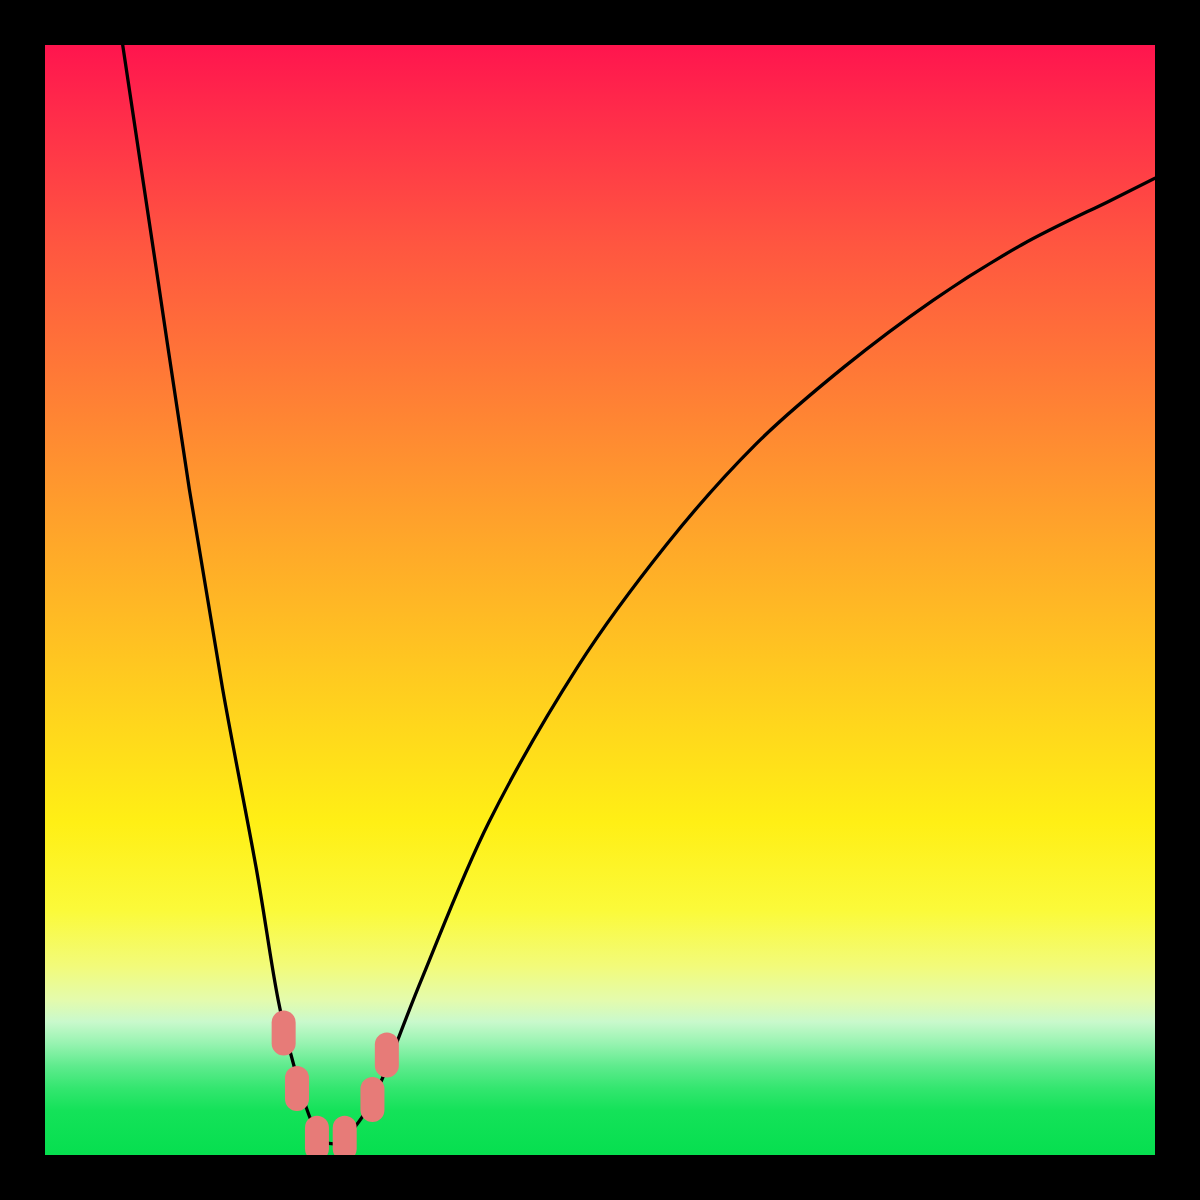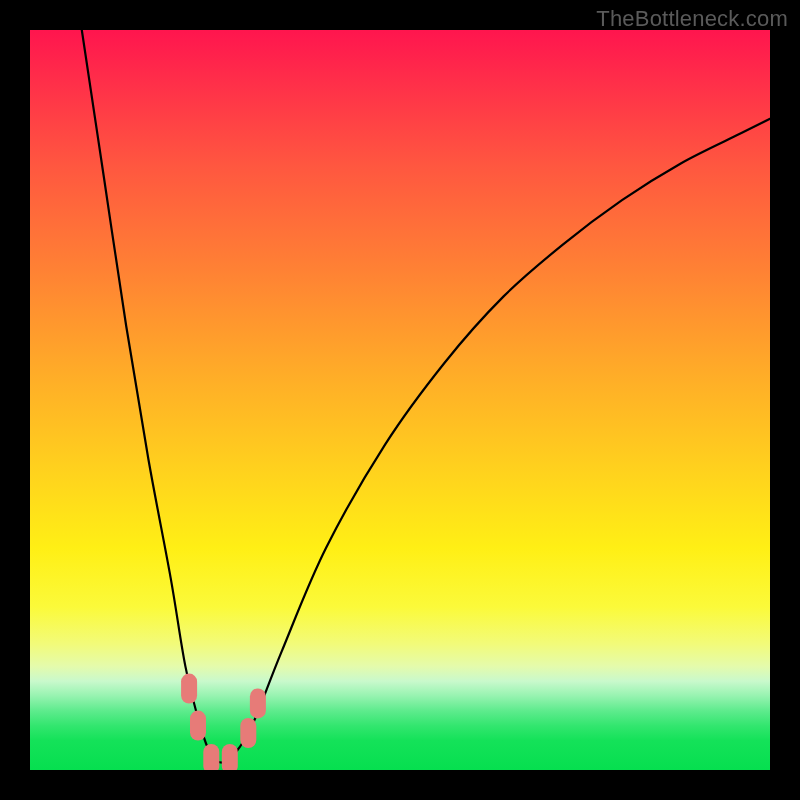--- a/index.html
+++ b/index.html
@@ -58,21 +58,20 @@
     left: 0;
     top: 0;
     width: 740px;
     height: 740px;
   }
 </style>
 </head>
 <body>
 
 <div class="frame">
-  <div class="watermark">TheBottleneck.com</div>
   <div class="plot">
     <svg class="curve" viewBox="0 0 740 740" preserveAspectRatio="none">
       <path id="curve-path" fill="none" stroke-width="2.2" stroke-linecap="round" stroke-linejoin="round" d="M 51.8 0.0 C 55.5 24.7, 66.6 98.7, 74.0 148.0 C 81.4 197.3, 88.8 249.1, 96.2 296.0 C 103.6 342.9, 111.0 387.3, 118.4 429.2 C 125.8 471.1, 134.4 513.1, 140.6 547.6 C 146.8 582.1, 150.5 611.7, 155.4 636.4 C 160.3 661.1, 165.9 680.8, 170.2 695.6 C 174.5 710.4, 177.6 719.0, 181.3 725.2 C 185.0 731.4, 188.7 732.6, 192.4 732.6 C 196.1 732.6, 198.6 731.4, 203.5 725.2 C 208.4 719.0, 214.0 712.9, 222.0 695.6 C 230.0 678.3, 239.3 651.2, 251.6 621.6 C 263.9 592.0, 278.7 552.5, 296.0 518.0 C 313.3 483.5, 335.5 445.2, 355.2 414.4 C 374.9 383.6, 394.7 357.7, 414.4 333.0 C 434.1 308.3, 453.9 286.1, 473.6 266.4 C 493.3 246.7, 513.1 230.6, 532.8 214.6 C 552.5 198.6, 572.3 183.8, 592.0 170.2 C 611.7 156.6, 631.5 144.3, 651.2 133.2 C 670.9 122.1, 695.6 111.0, 710.4 103.6 C 725.2 96.2, 735.1 91.3, 740.0 88.8" stroke="#000000"></path>
       <g id="markers">
           <rect x="151.1" y="643.6" width="16" height="30" rx="8" ry="8" fill="#e77b78"></rect>
           <rect x="160.0" y="680.6" width="16" height="30" rx="8" ry="8" fill="#e77b78"></rect>
           <rect x="173.3" y="713.9" width="16" height="30" rx="8" ry="8" fill="#e77b78"></rect>
           <rect x="191.8" y="713.9" width="16" height="30" rx="8" ry="8" fill="#e77b78"></rect>
           <rect x="210.3" y="688.0" width="16" height="30" rx="8" ry="8" fill="#e77b78"></rect>
           <rect x="219.9" y="658.4" width="16" height="30" rx="8" ry="8" fill="#e77b78"></rect>

